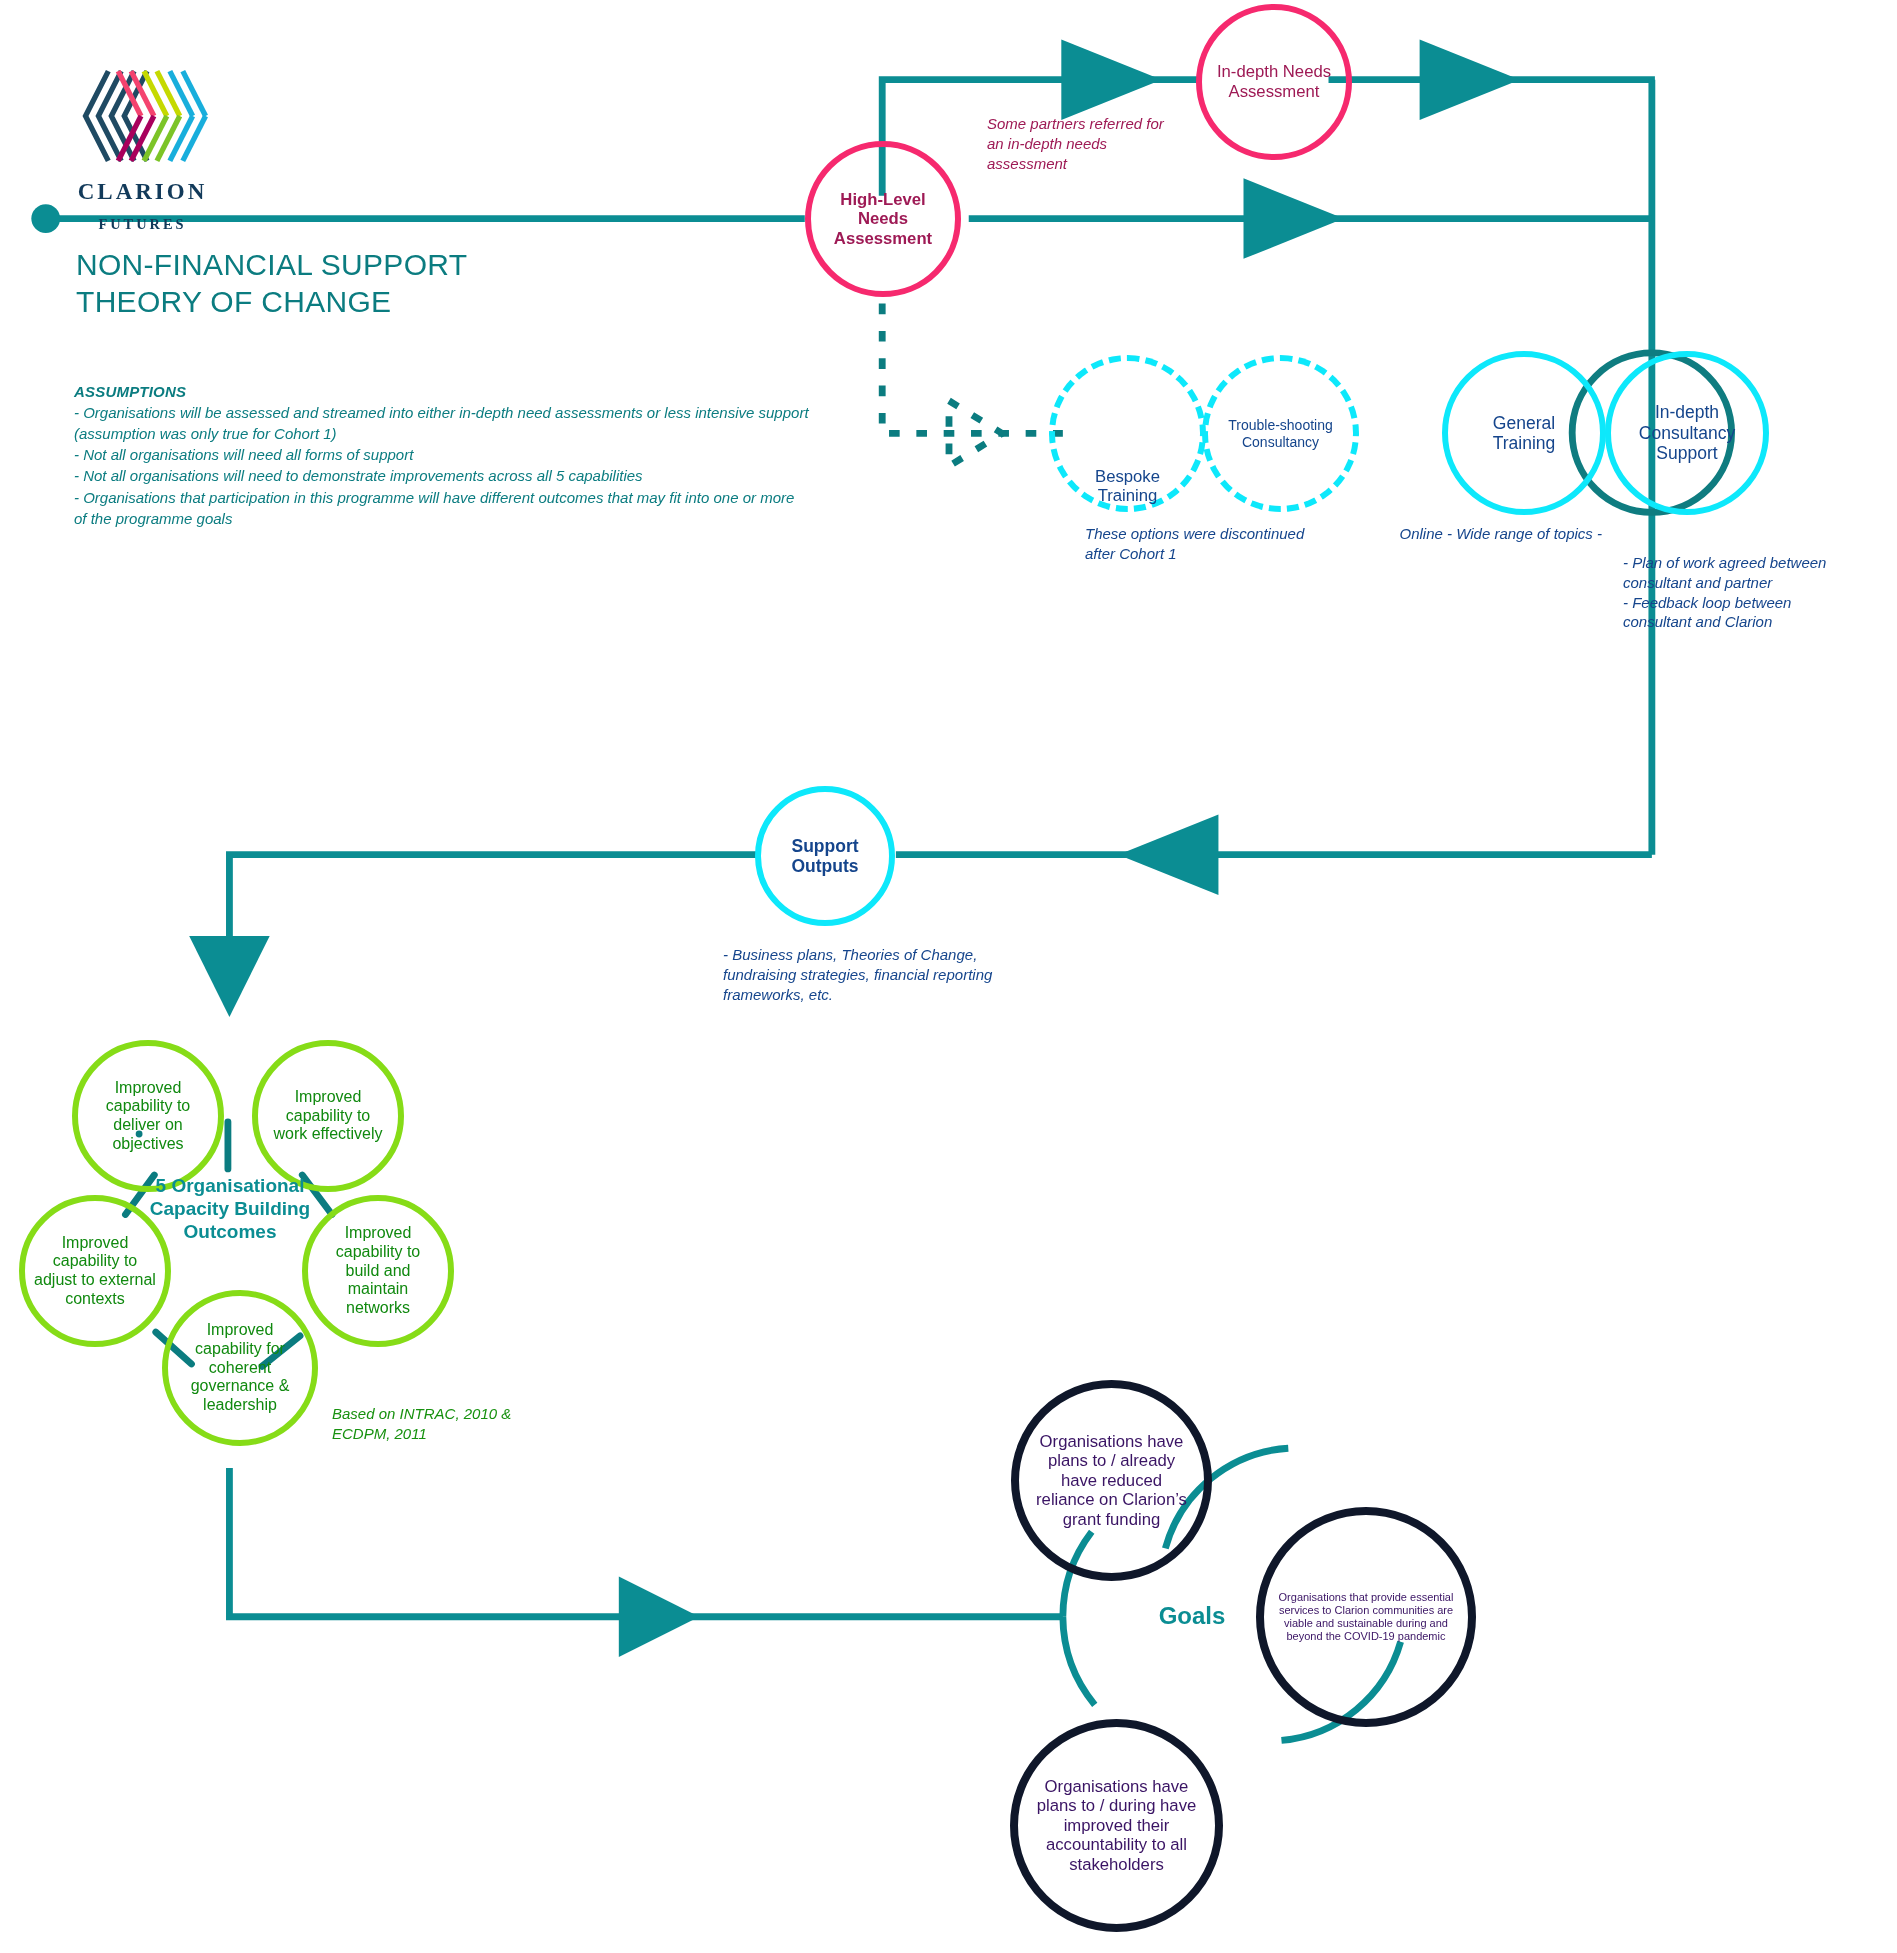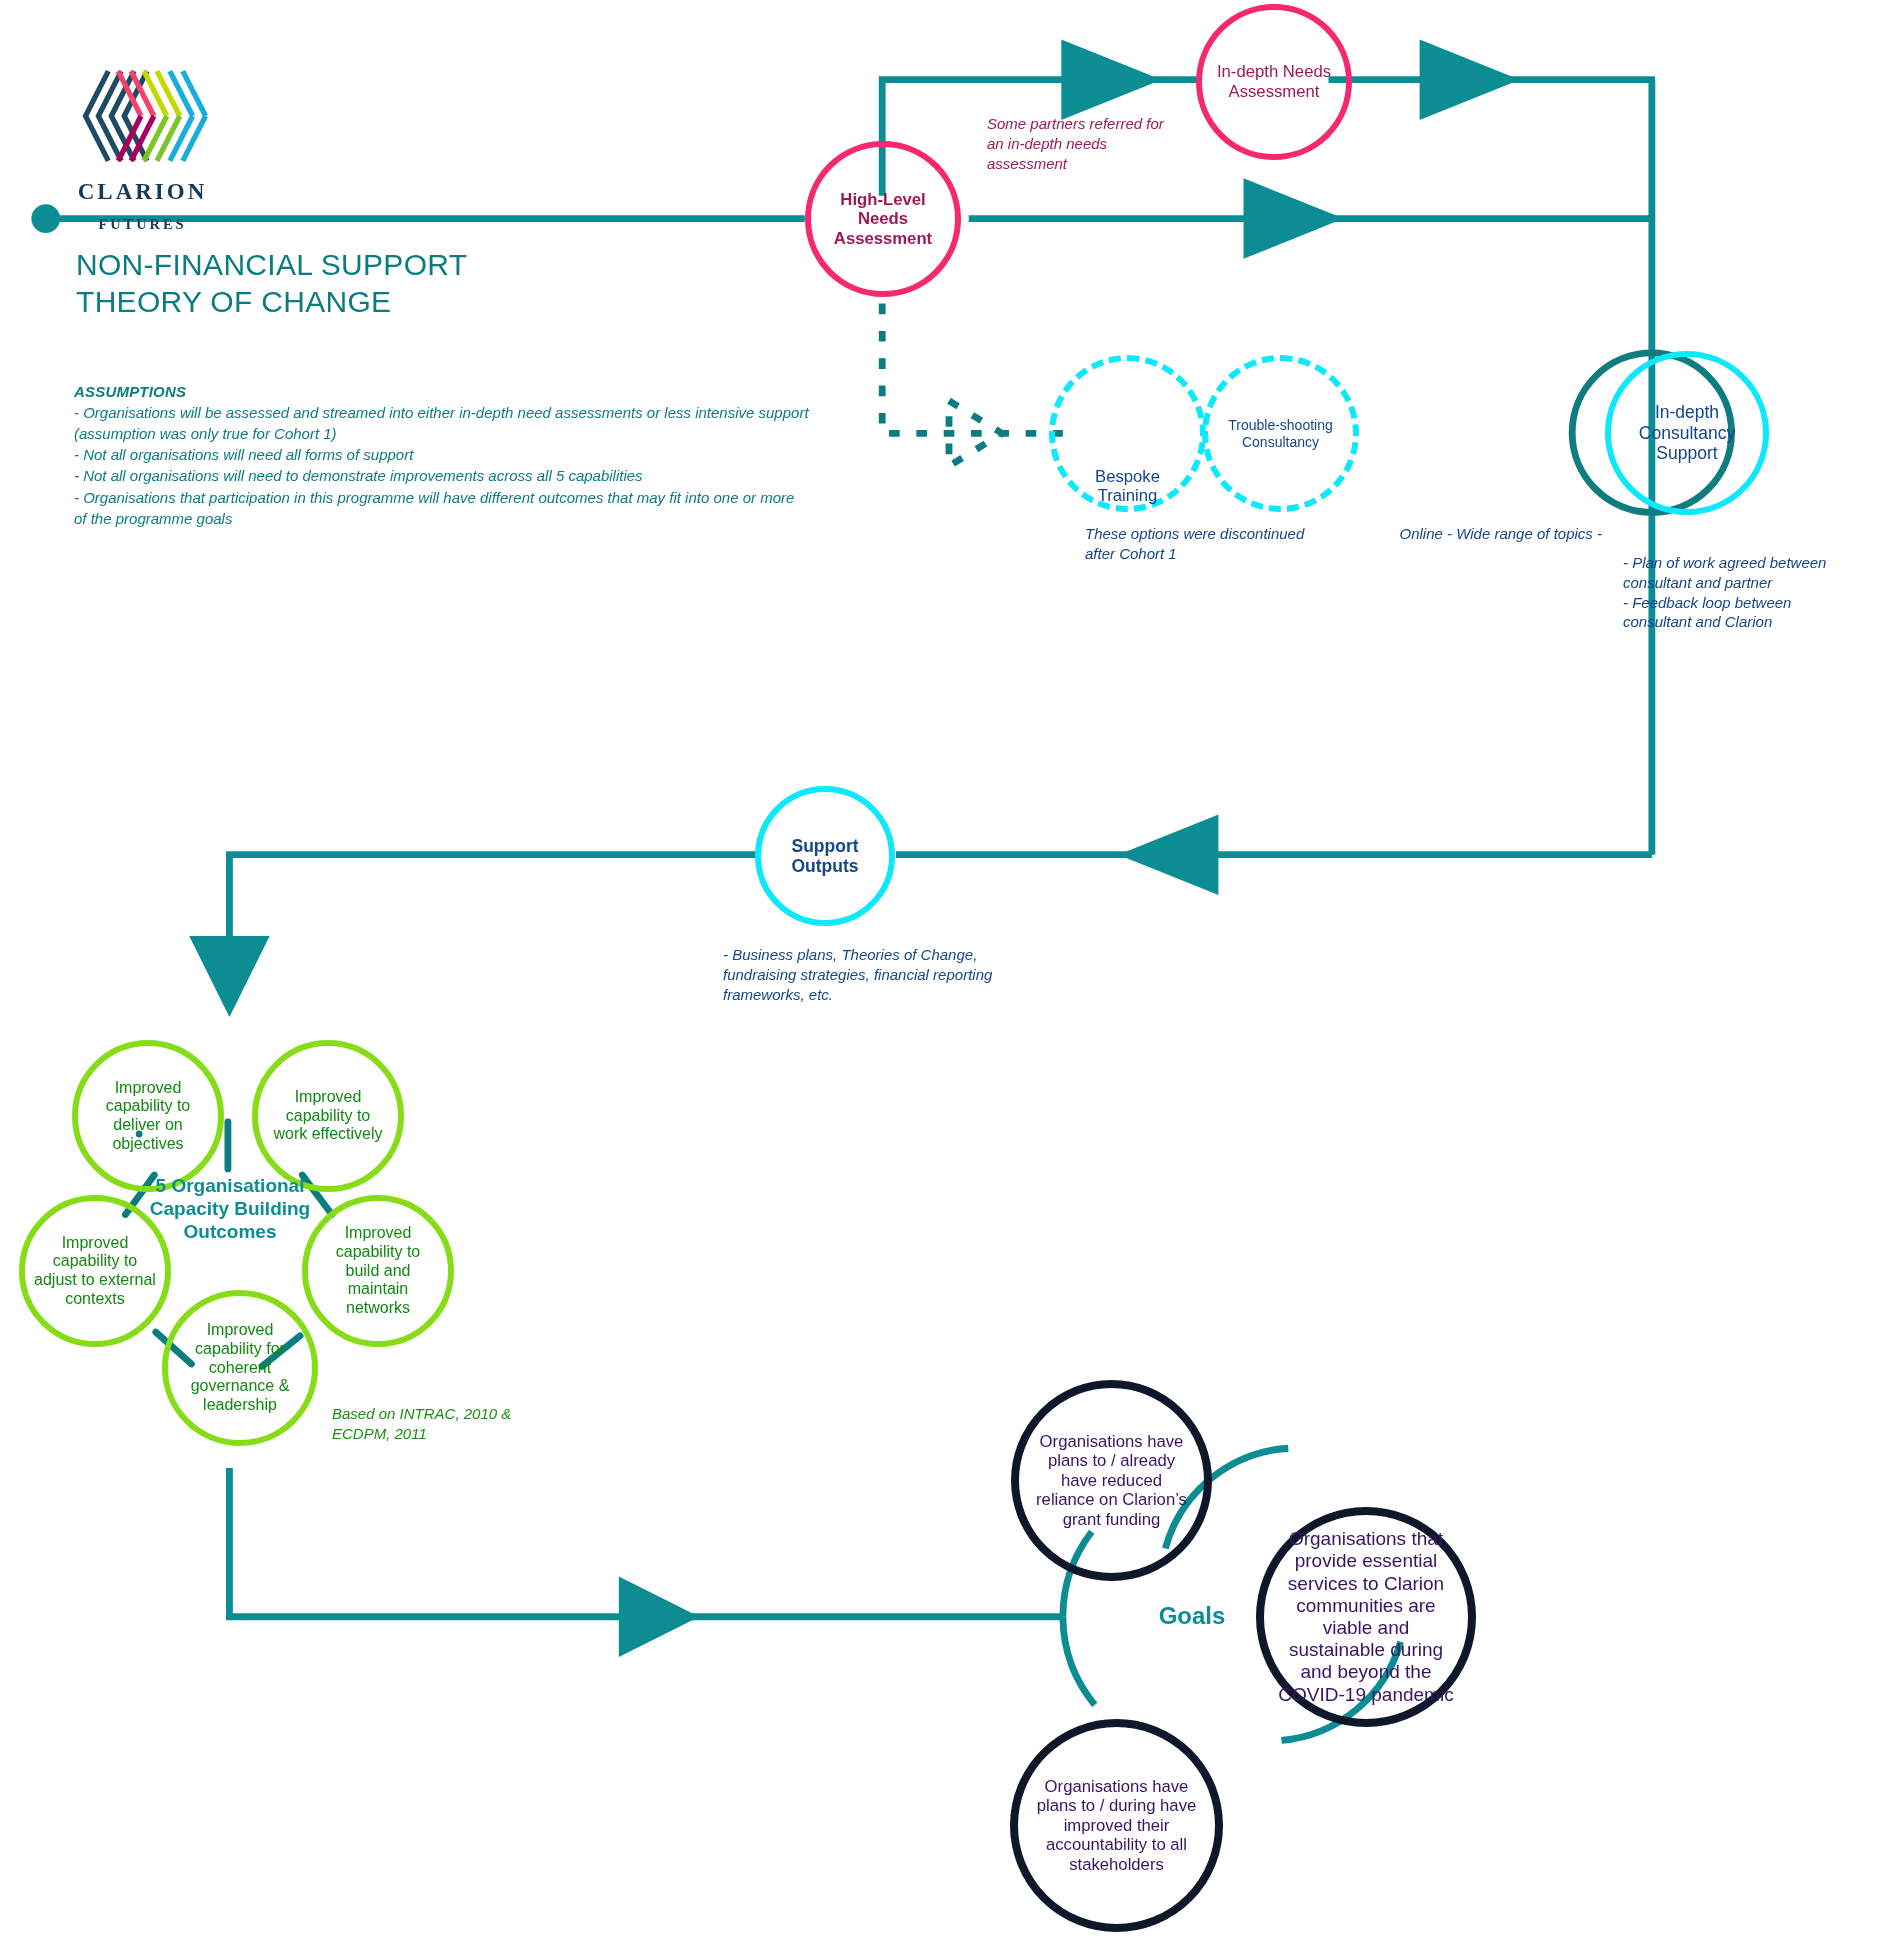--- a/index.html
+++ b/index.html
@@ -150,20 +150,23 @@
   <div class="node c-cyan-dash" style="left:1049px;top:355px;width:157px;height:157px;font-size:16.7px;padding:0 12px;align-items:flex-end;">
     <span>Bespoke Training</span>
   </div>
 
   <div class="node c-cyan-dash" style="left:1202px;top:355px;width:157px;height:157px;font-size:14px;padding:0 12px;">
     <span>Trouble-shooting Consultancy</span>
   </div>
 
   <div class="label lab-navy" style="left:1085px;top:524px;width:250px;font-size:15px;">These options were discontinued after Cohort 1</div>
 
+  <div class="node c-cyan" style="left:1442px;top:351px;width:164px;height:164px;font-size:17.5px;padding:0 12px;">
+    <span>General Training</span>
+  </div>
 
   <div class="node c-cyan" style="left:1605px;top:351px;width:164px;height:164px;font-size:17.5px;padding:0 12px;">
     <span>In-depth Consultancy Support</span>
   </div>
 
   <div class="label lab-navy" style="left:1389px;top:524px;width:213px;font-size:15px;text-align:right;white-space:pre-line;">Online - Wide range of topics -</div>
 
   <div class="label lab-navy" style="left:1623px;top:553px;width:235px;font-size:15px;white-space:pre-line;">- Plan of work agreed between consultant and partner
 - Feedback loop between consultant and Clarion</div>
 
@@ -194,21 +197,21 @@
   </div>
 
   <div class="center-label" style="left:135px;top:1175px;width:190px;font-size:19px;">5 Organisational Capacity Building Outcomes</div>
 
   <div class="label lab-green" style="left:332px;top:1404px;width:197px;font-size:15px;">Based on INTRAC, 2010 &amp; ECDPM, 2011</div>
 
   <div class="node c-purple" style="left:1011px;top:1380px;width:201px;height:201px;font-size:16.7px;padding:0 12px;">
     <span>Organisations have plans to / already have reduced reliance on Clarion’s grant funding</span>
   </div>
 
-  <div class="node c-purple" style="left:1256px;top:1507px;width:220px;height:220px;font-size:19px;padding:0 10.6px;">
+  <div class="node c-purple" style="left:1256px;top:1507px;width:220px;height:220px;font-size:11px;padding:0 10.6px;">
     <span>Organisations that provide essential services to Clarion communities are viable and sustainable during and beyond the COVID-19 pandemic</span>
   </div>
 
   <div class="node c-purple" style="left:1010px;top:1719px;width:213px;height:213px;font-size:16.7px;padding:0 12px;">
     <span>Organisations have plans to / during have improved their accountability to all stakeholders</span>
   </div>
 
   <div class="center-label" style="left:1116px;top:1602px;width:152px;font-size:24px;color:#0B8D93;">Goals</div>
 
 </div>

